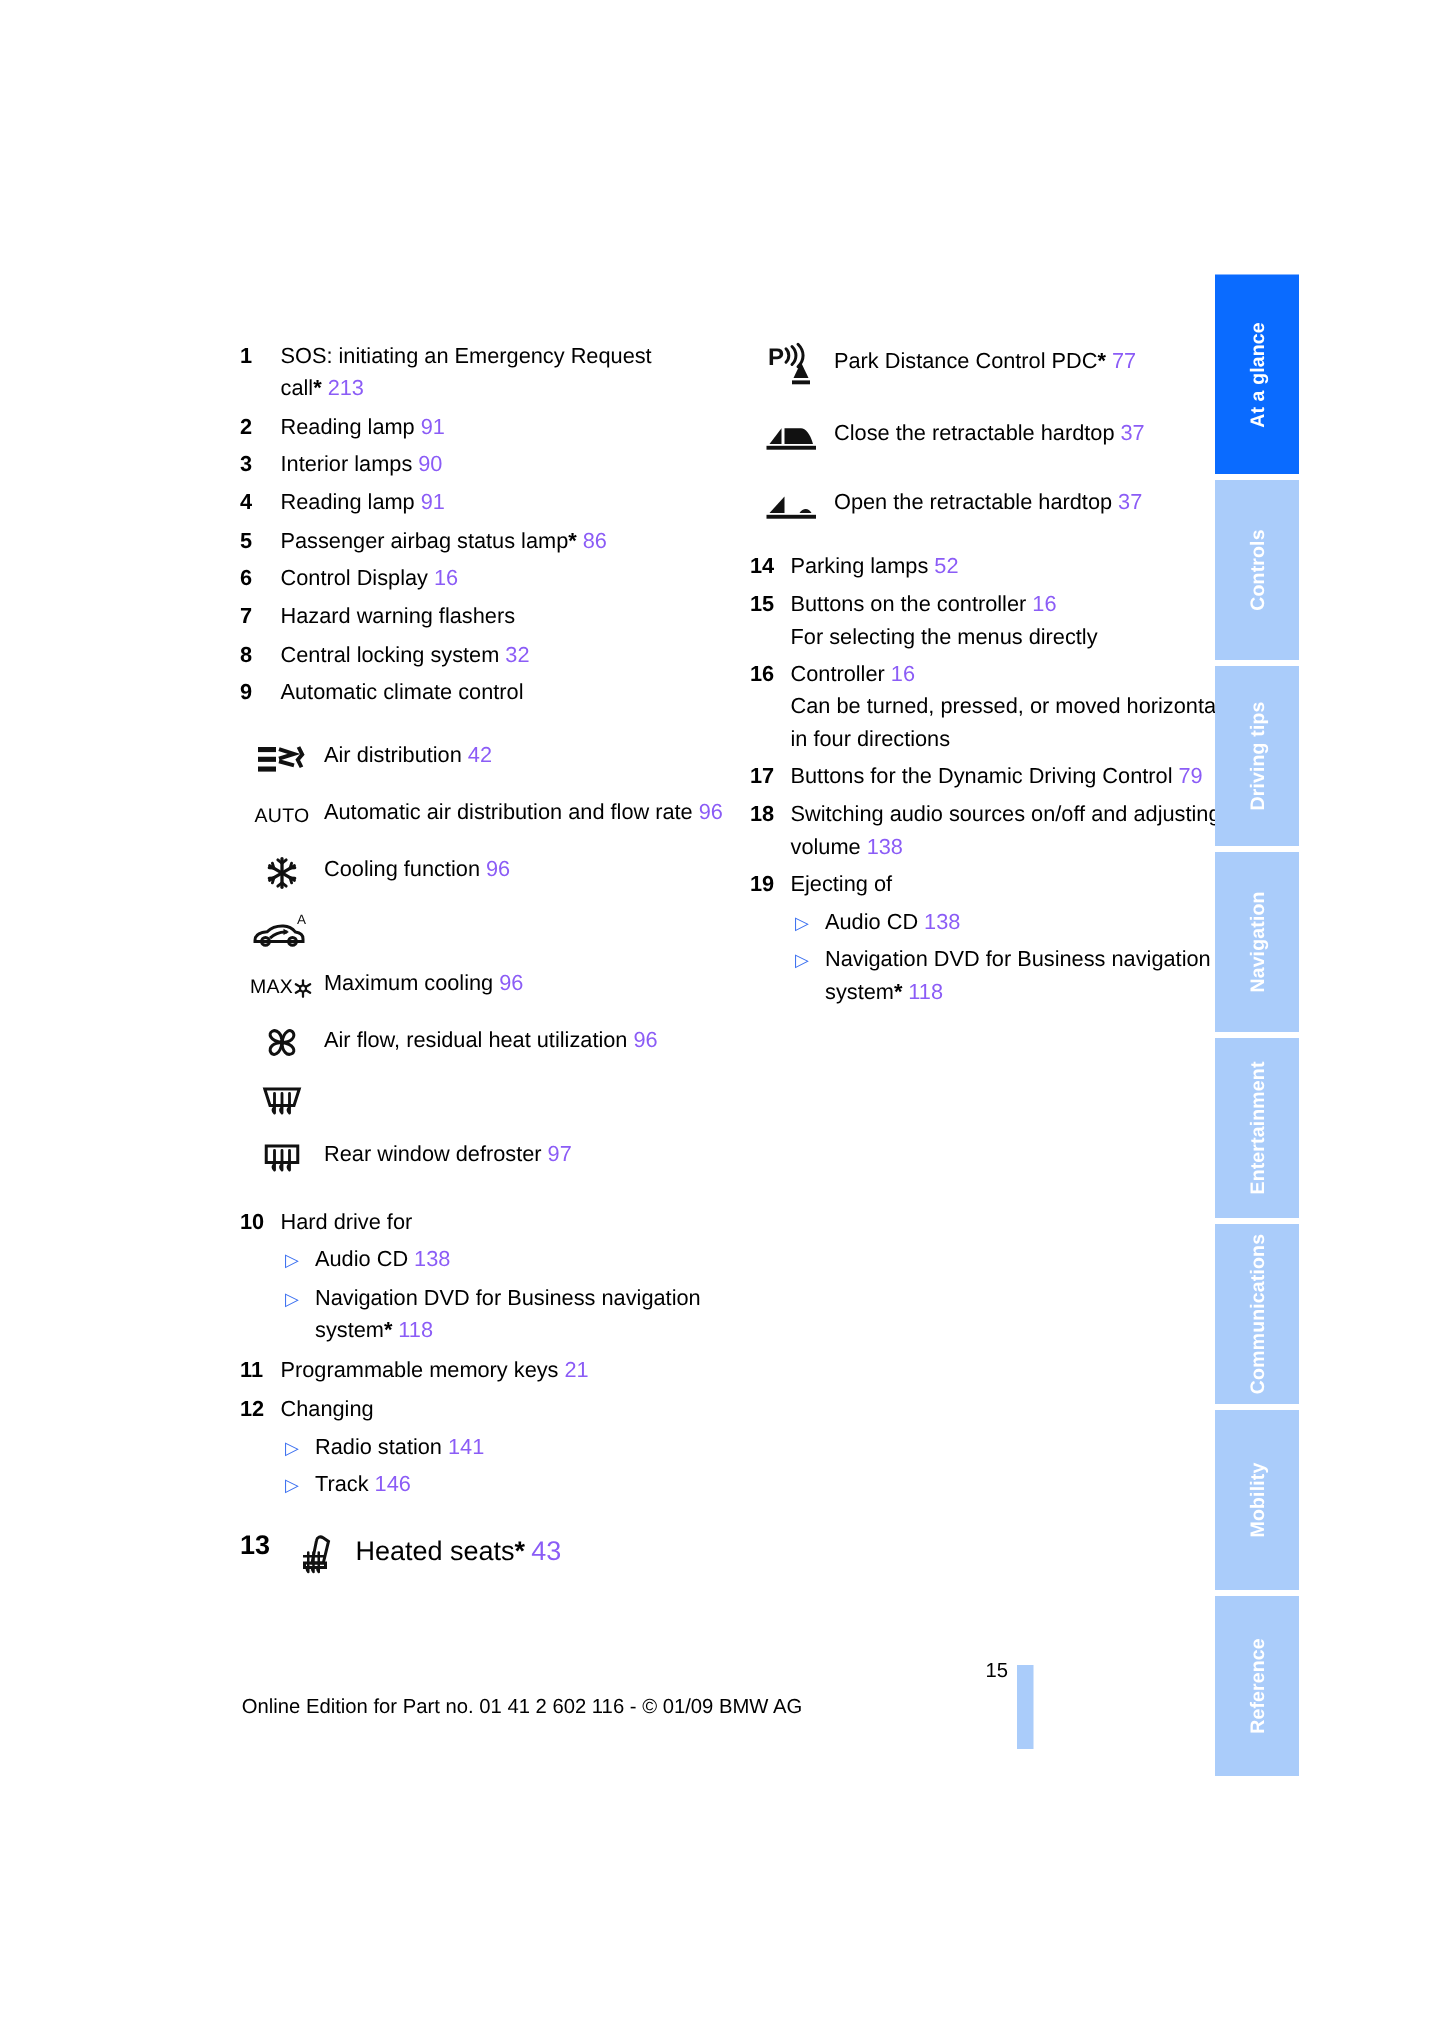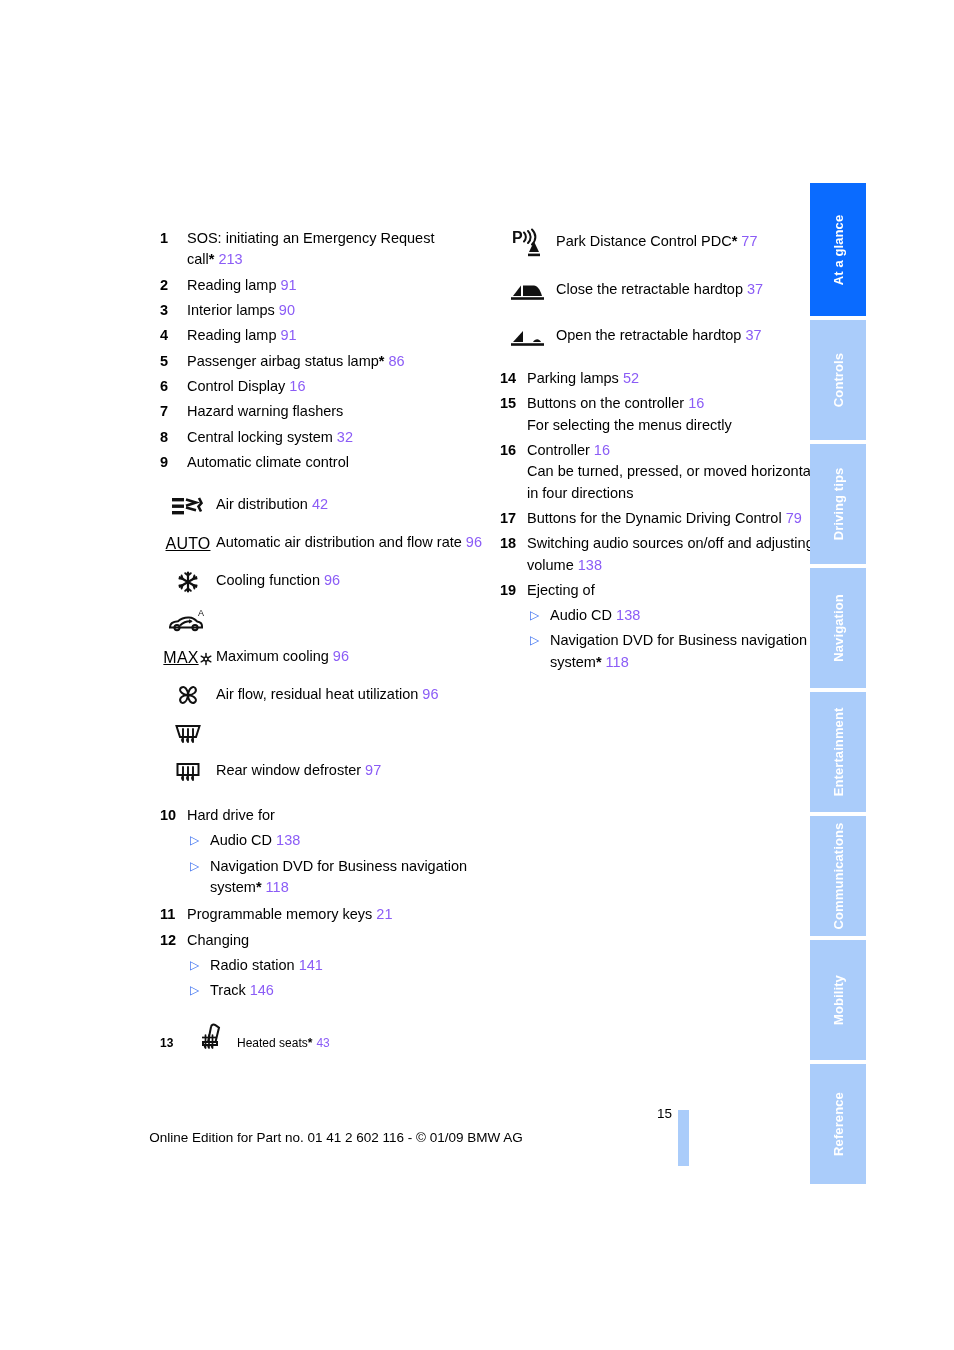--- a/index.html
+++ b/index.html
@@ -87,32 +87,31 @@
     position: relative;
     display: flex;
     align-items: center;
     justify-content: center;
   }
   .icon-row .label {
     flex: 1 1 auto;
     padding-top: 3px;
   }
   .icon-text {
-    font-size: 16px;
+    font-size: 13px;
     letter-spacing: .2px;
     text-align: right;
     line-height: 1.05;
-    text-decoration: underline;
   }
 
   
   .row-icon {
     display: flex;
-    align-items: flex-end;
-    font-size: 12px;
+    align-items: flex-start;
+    font-size: 18px;
     margin-top: 18px;
   }
   .row-icon .num {
     flex: 0 0 22px;
     font-weight: bold;
     padding-right: 5px;
   }
 
   
   #right-symbols { margin-bottom: 14px; }
@@ -159,21 +158,21 @@
   #page-number {
     position: absolute;
     left: 0;
     top: 0;
     width: 672px;
     text-align: right;
     font-size: 13.5px;
   }
   #footer-note {
     position: absolute;
-    left: 0;
+    left: 12px;
     top: 24px;
     width: 672px;
     text-align: center;
     font-size: 13.5px;
   }
   #footer-bar {
     position: absolute;
     left: 678px;
     top: 4px;
     width: 11px;

